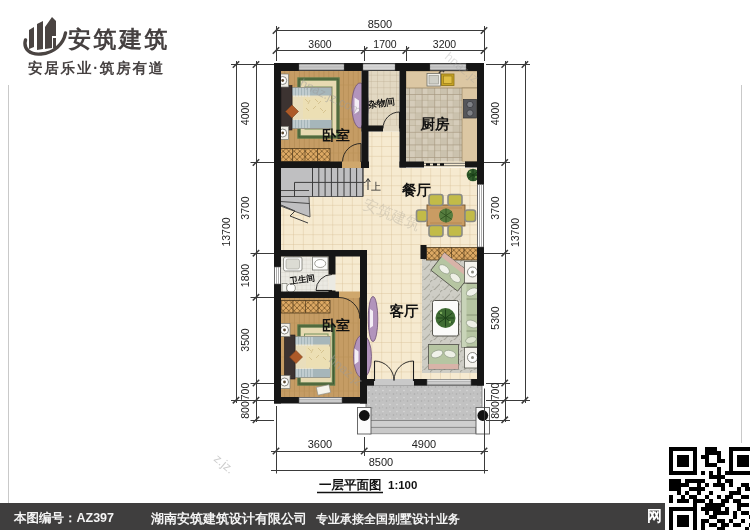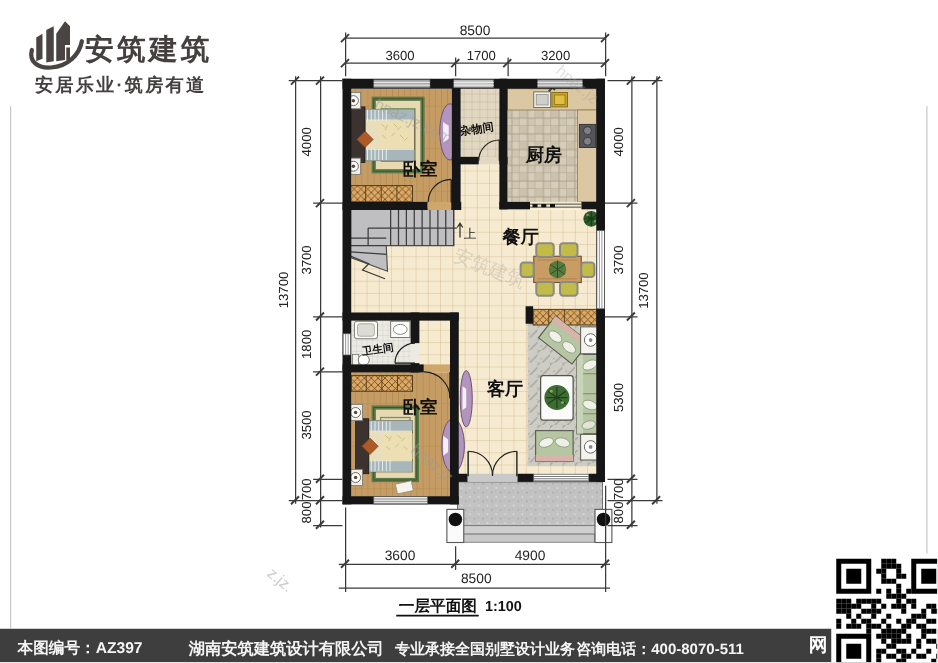--- a/index.html
+++ b/index.html
@@ -11,21 +11,20 @@
 <div id="page">
 
 <div class="abs" style="left:0;top:503px;width:750px;height:27px;background:#3f3e3e;"></div>
 
 <div class="abs" style="left:14px;top:510px;color:#f4f4f4;font-size:12.5px;font-weight:bold;">本图编号：AZ397</div>
 
 <div class="abs" style="left:316px;top:511px;color:#f4f4f4;font-size:12px;font-weight:bold;">专业承接全国别墅设计业务</div>
 
 <div class="abs" style="left:151px;top:510px;color:#f4f4f4;font-size:13px;font-weight:bold;">湖南安筑建筑设计有限公司</div>
 
-<div class="abs" style="left:461px;top:511px;color:#f4f4f4;font-size:12px;font-weight:bold;">咨询电话：400-8070-511</div>
 
 <div class="abs" style="left:647px;top:507px;color:#ffffff;font-size:15px;font-weight:bold;">网</div>
 <svg class="abs" style="left:0;top:0;" width="750" height="530" viewBox="0 0 750 530">
 <defs>
 <pattern id="tileHall" width="9.8" height="9.8" patternUnits="userSpaceOnUse">
   <rect width="9.8" height="9.8" fill="#f6ead0"></rect>
   <path d="M9.8 0 V9.8 H0" stroke="#d6c096" fill="none" stroke-width="0.8"></path>
 </pattern>
 <pattern id="tileKit" width="12.6" height="12.6" patternUnits="userSpaceOnUse">
   <rect width="12.6" height="12.6" fill="#d5ccba"></rect>

